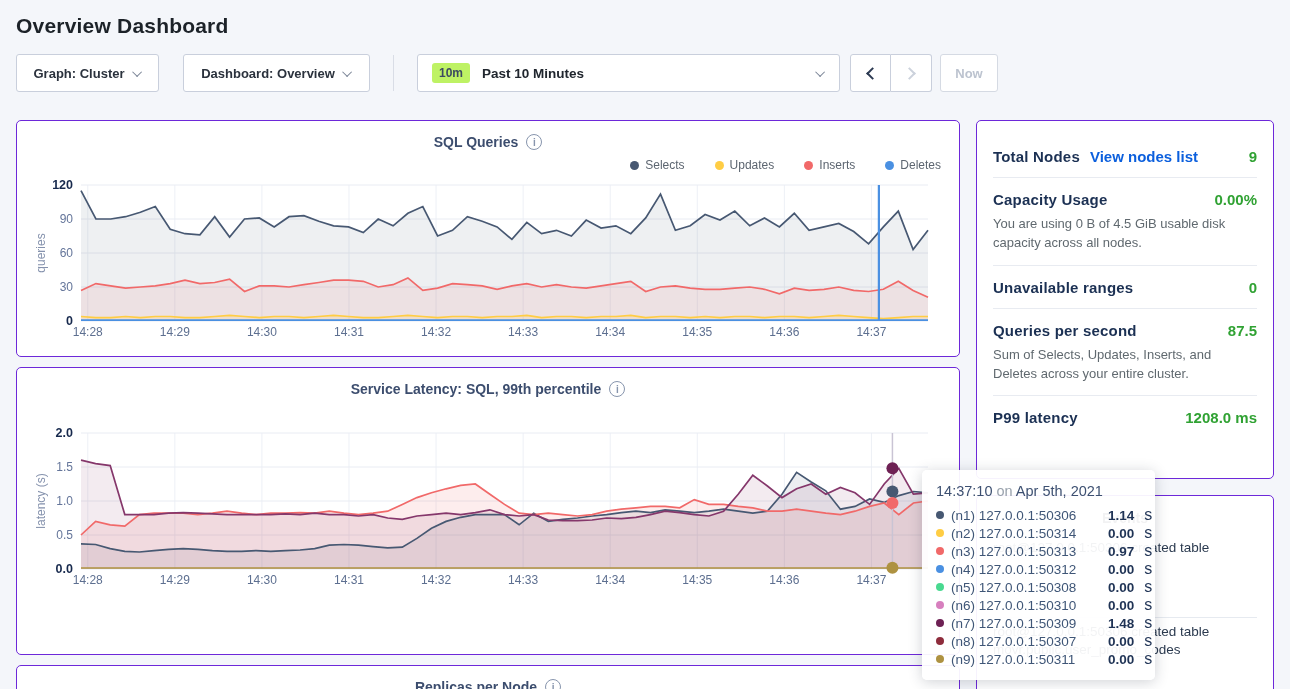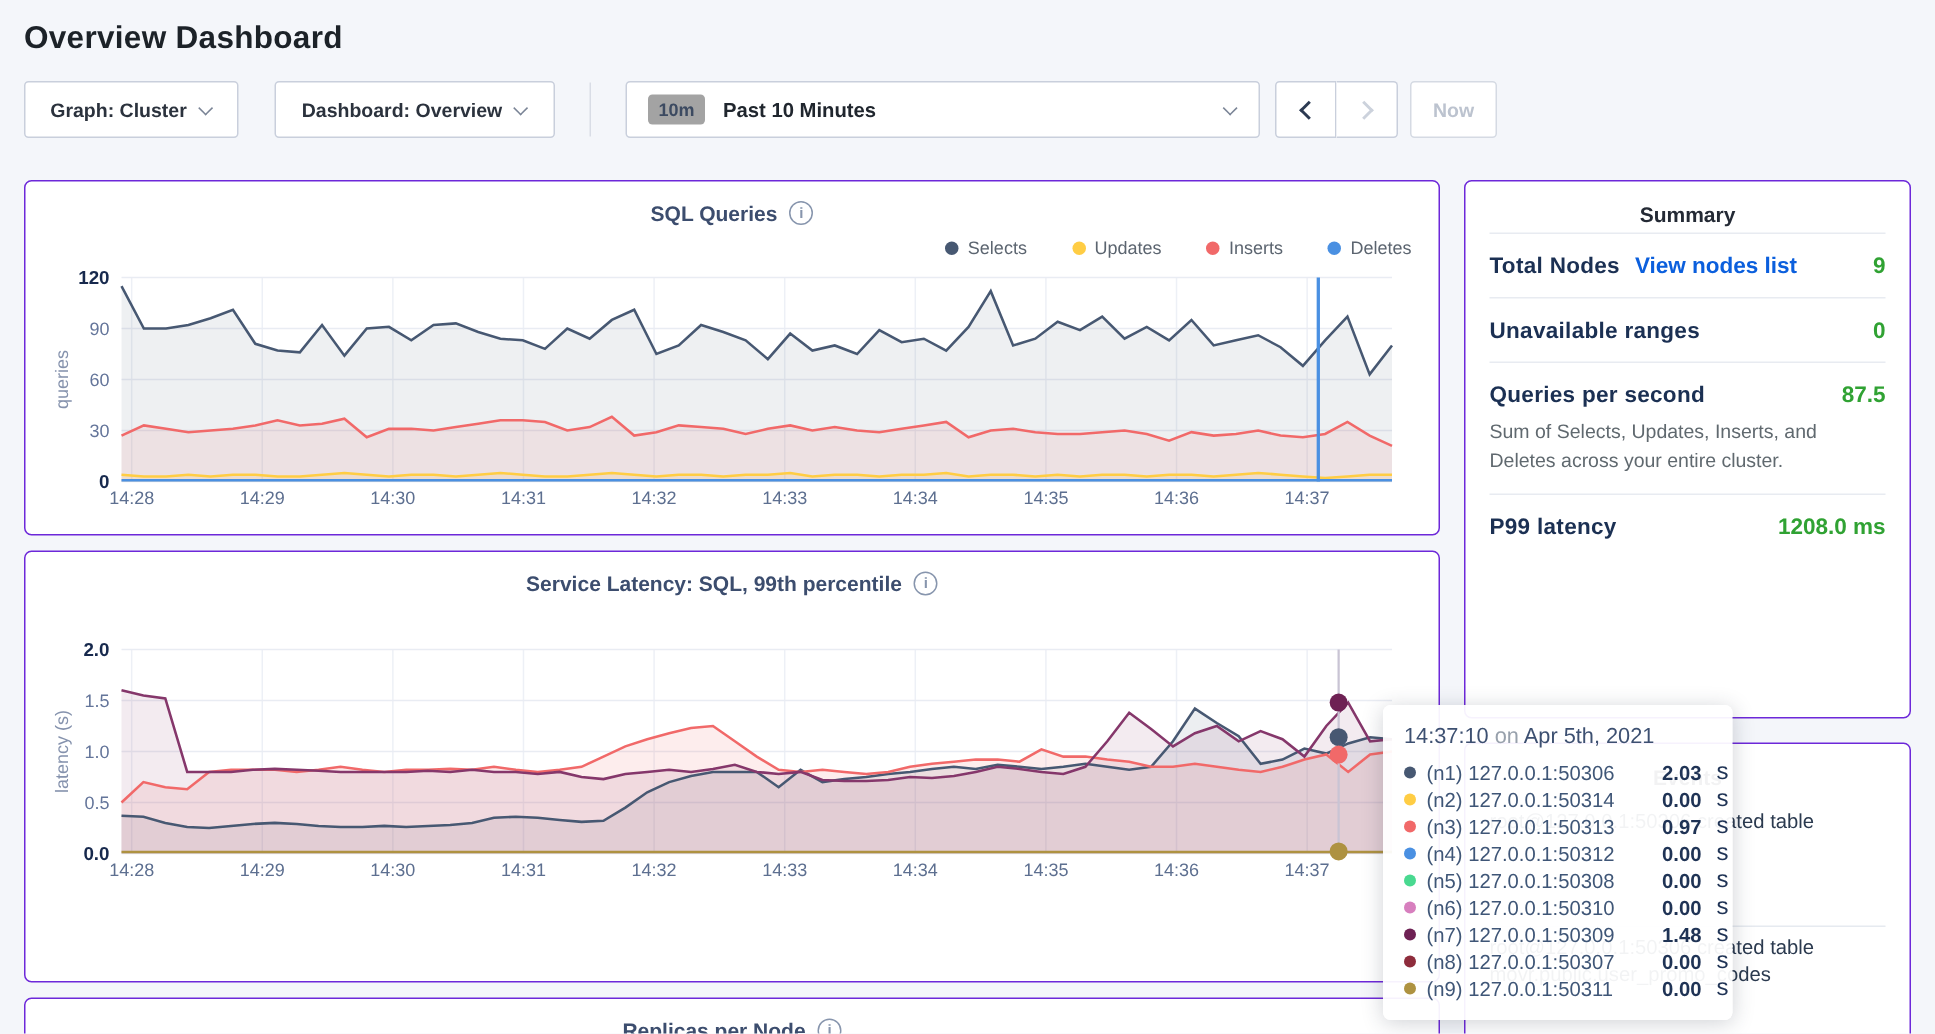--- a/index.html
+++ b/index.html
@@ -15,21 +15,21 @@
          display:flex; align-items:center; justify-content:center; font-size:13px; font-weight:bold;
          color:#2b323d; cursor:pointer; }
   .dd { padding:0 16px; gap:10px; }
   .chev { width:7px; height:7px; border-left:1.5px solid #7a8496; border-bottom:1.5px solid #7a8496;
           transform:rotate(-45deg) translateY(-2px); display:inline-block; }
   .graph-dd { width:143px; margin-right:24px; }
   .dash-dd  { width:187px; }
   .vdivider { width:1px; height:36px; background:#d9dde6; margin:0 23px; }
   .time-select { width:423px; justify-content:space-between; padding:0 14px; }
   .time-left { display:flex; align-items:center; gap:12px; }
-  .time-badge { background:#a3a3a3; color:#3c4a61; font-size:12px; font-weight:bold; padding:3px 7px; border-radius:3px; }
+  .time-badge { background:#bef264; color:#3c4a61; font-size:12px; font-weight:bold; padding:3px 7px; border-radius:3px; }
   .time-label { font-size:13.5px; font-weight:bold; color:#20262e; }
   .arrow-group { display:flex; margin-left:10px; }
   .arrow-btn { width:41px; }
   .arrow-btn.prev { border-radius:3px 0 0 3px; }
   .arrow-btn.next { border-radius:0 3px 3px 0; border-left:none; }
   .arr { width:9px; height:9px; border-left:2.5px solid #2c3a52; border-bottom:2.5px solid #2c3a52; display:inline-block; }
   .arr.left  { transform:rotate(45deg); margin-left:3px; }
   .arr.right { transform:rotate(-135deg); margin-right:3px; border-color:#ccd2dc; }
   .now-btn { width:58px; margin-left:8px; color:#bcc3cf; border-color:#d5dae3; }
 
@@ -252,30 +252,36 @@
         <span class="chart-title">Replicas per Node</span>
         <span class="info-icon">i</span>
       </div>
     </div>
 
   </div>
 
   <div class="right-col">
 
     <div class="card summary-card">
-      <div class="summary-title">Summary</div>
 
       <div class="sum-row">
         <div class="sum-main">
           <span class="sum-label">Total Nodes</span>
           <span class="sum-link">View nodes list</span>
           <span class="sum-value">9</span>
         </div>
       </div>
 
+      <div class="sum-row">
+        <div class="sum-main">
+          <span class="sum-label">Capacity Usage</span>
+          <span class="sum-value">0.00%</span>
+        </div>
+        <div class="sum-desc">You are using 0 B of 4.5 GiB usable disk capacity across all nodes.</div>
+      </div>
 
       <div class="sum-row">
         <div class="sum-main">
           <span class="sum-label">Unavailable ranges</span>
           <span class="sum-value">0</span>
         </div>
       </div>
 
       <div class="sum-row">
         <div class="sum-main">
@@ -307,21 +313,21 @@
 <div class="tooltip">
   <div class="tt-head">
     <span>14:37:10</span>
     <span class="tt-on">on</span>
     <span>Apr 5th, 2021</span>
   </div>
   <div id="tt-rows">
       <div class="tt-row">
         <span class="tt-dot" style="background: rgb(71, 88, 114);"></span>
         <span class="tt-label">(n1) 127.0.0.1:50306</span>
-        <span class="tt-val">2.03</span>
+        <span class="tt-val">1.14</span>
         <span class="tt-unit">s</span>
       </div>
       <div class="tt-row">
         <span class="tt-dot" style="background: rgb(255, 205, 68);"></span>
         <span class="tt-label">(n2) 127.0.0.1:50314</span>
         <span class="tt-val">0.00</span>
         <span class="tt-unit">s</span>
       </div>
       <div class="tt-row">
         <span class="tt-dot" style="background: rgb(241, 105, 105);"></span>

